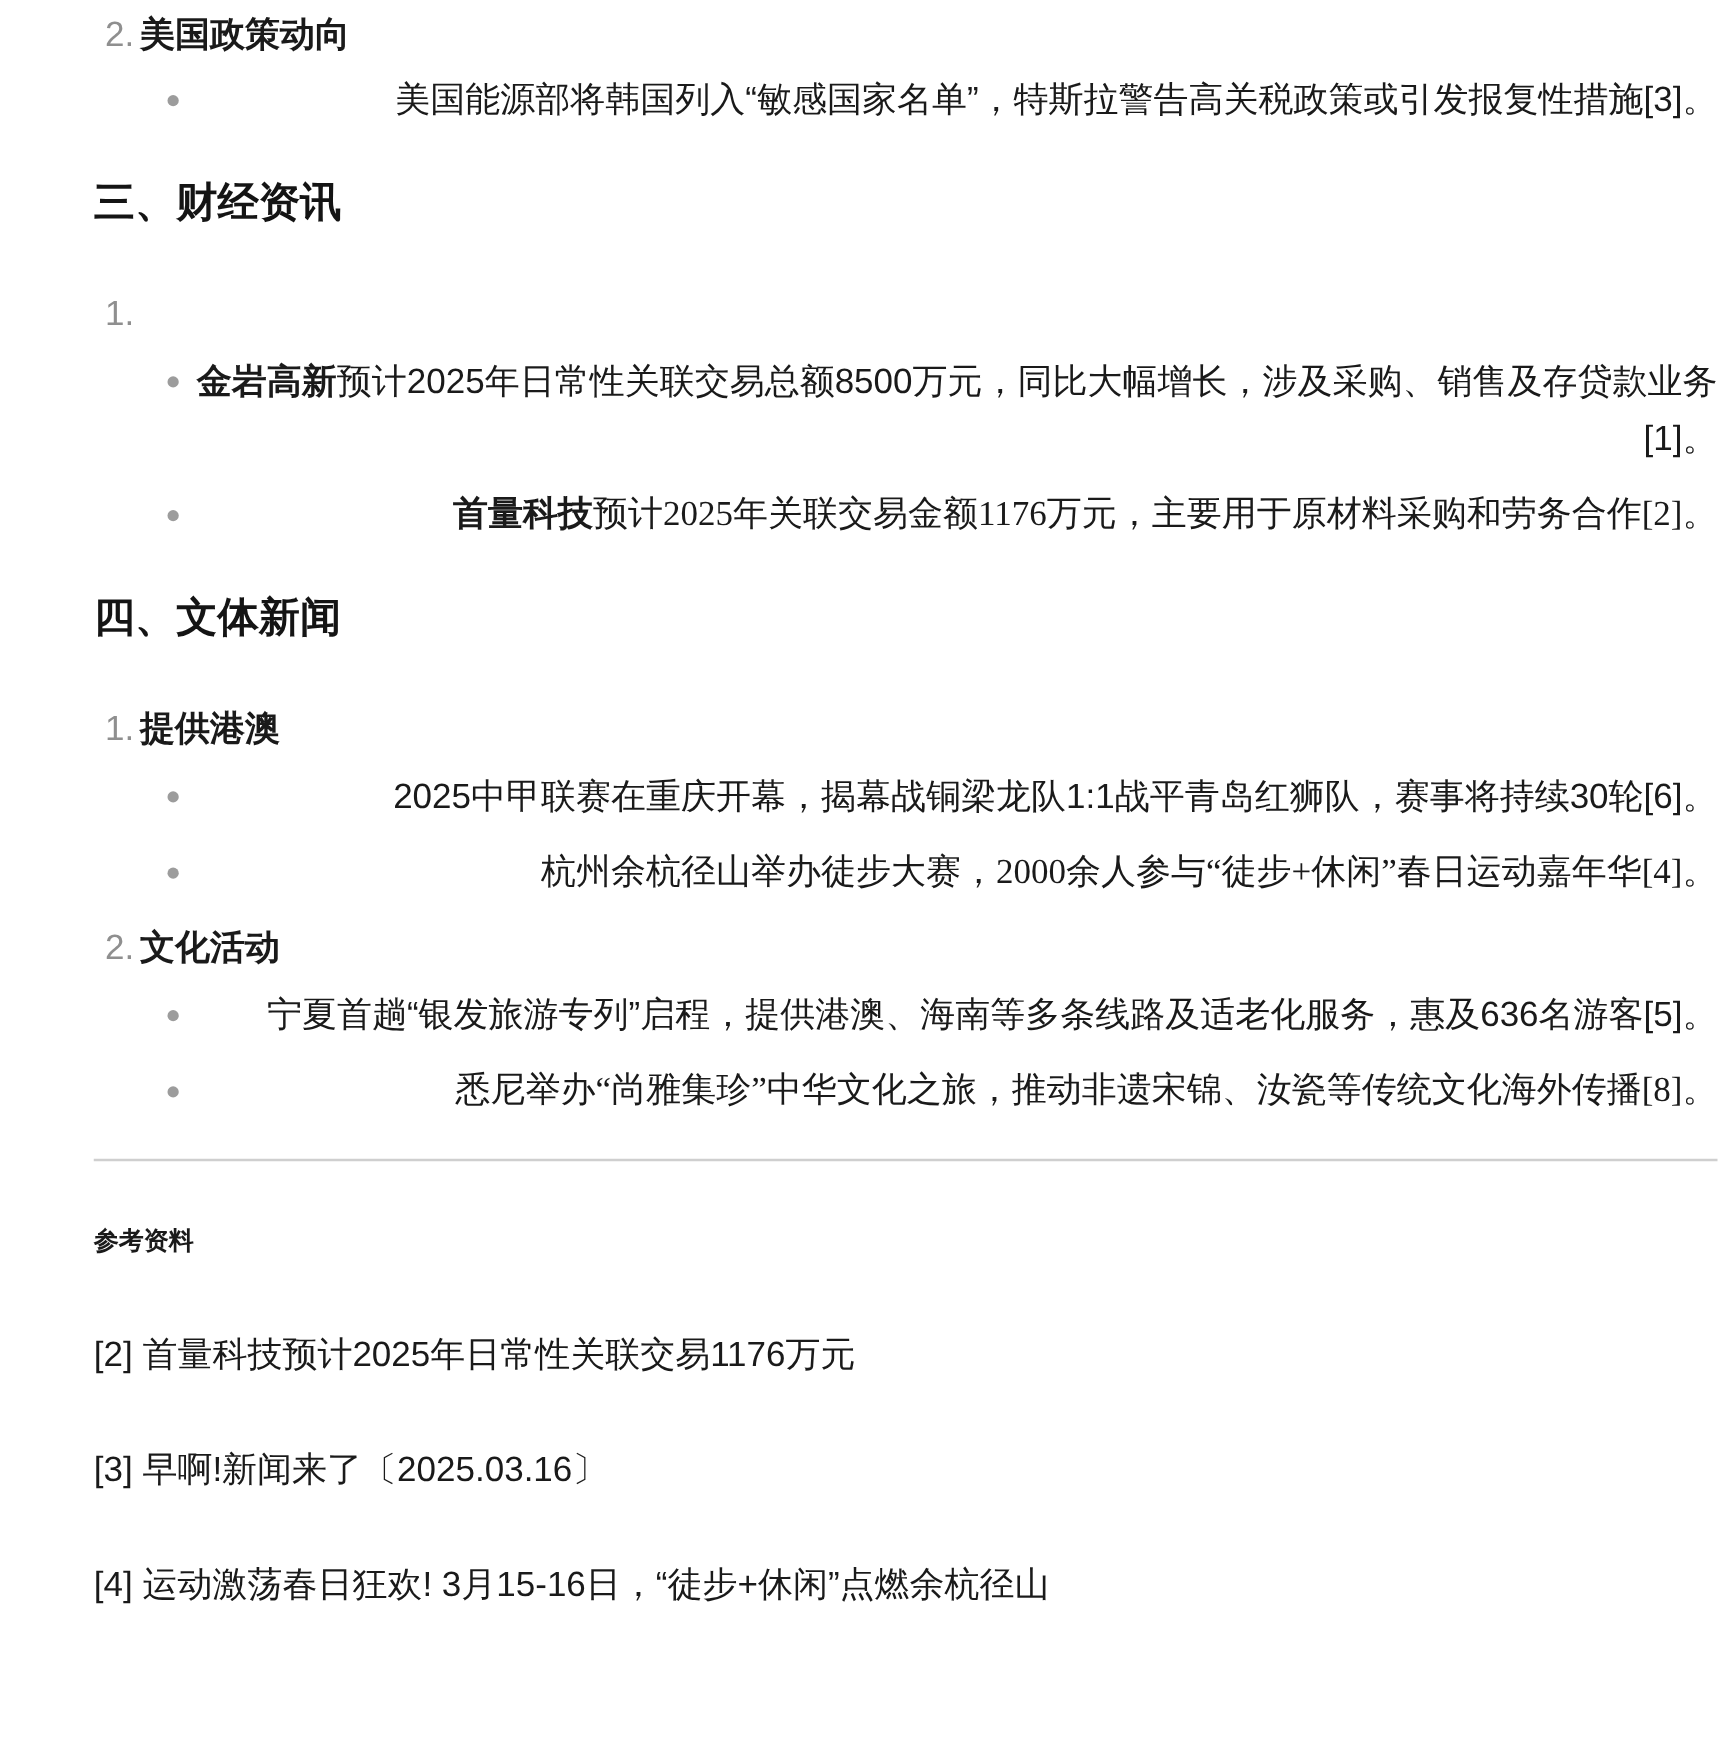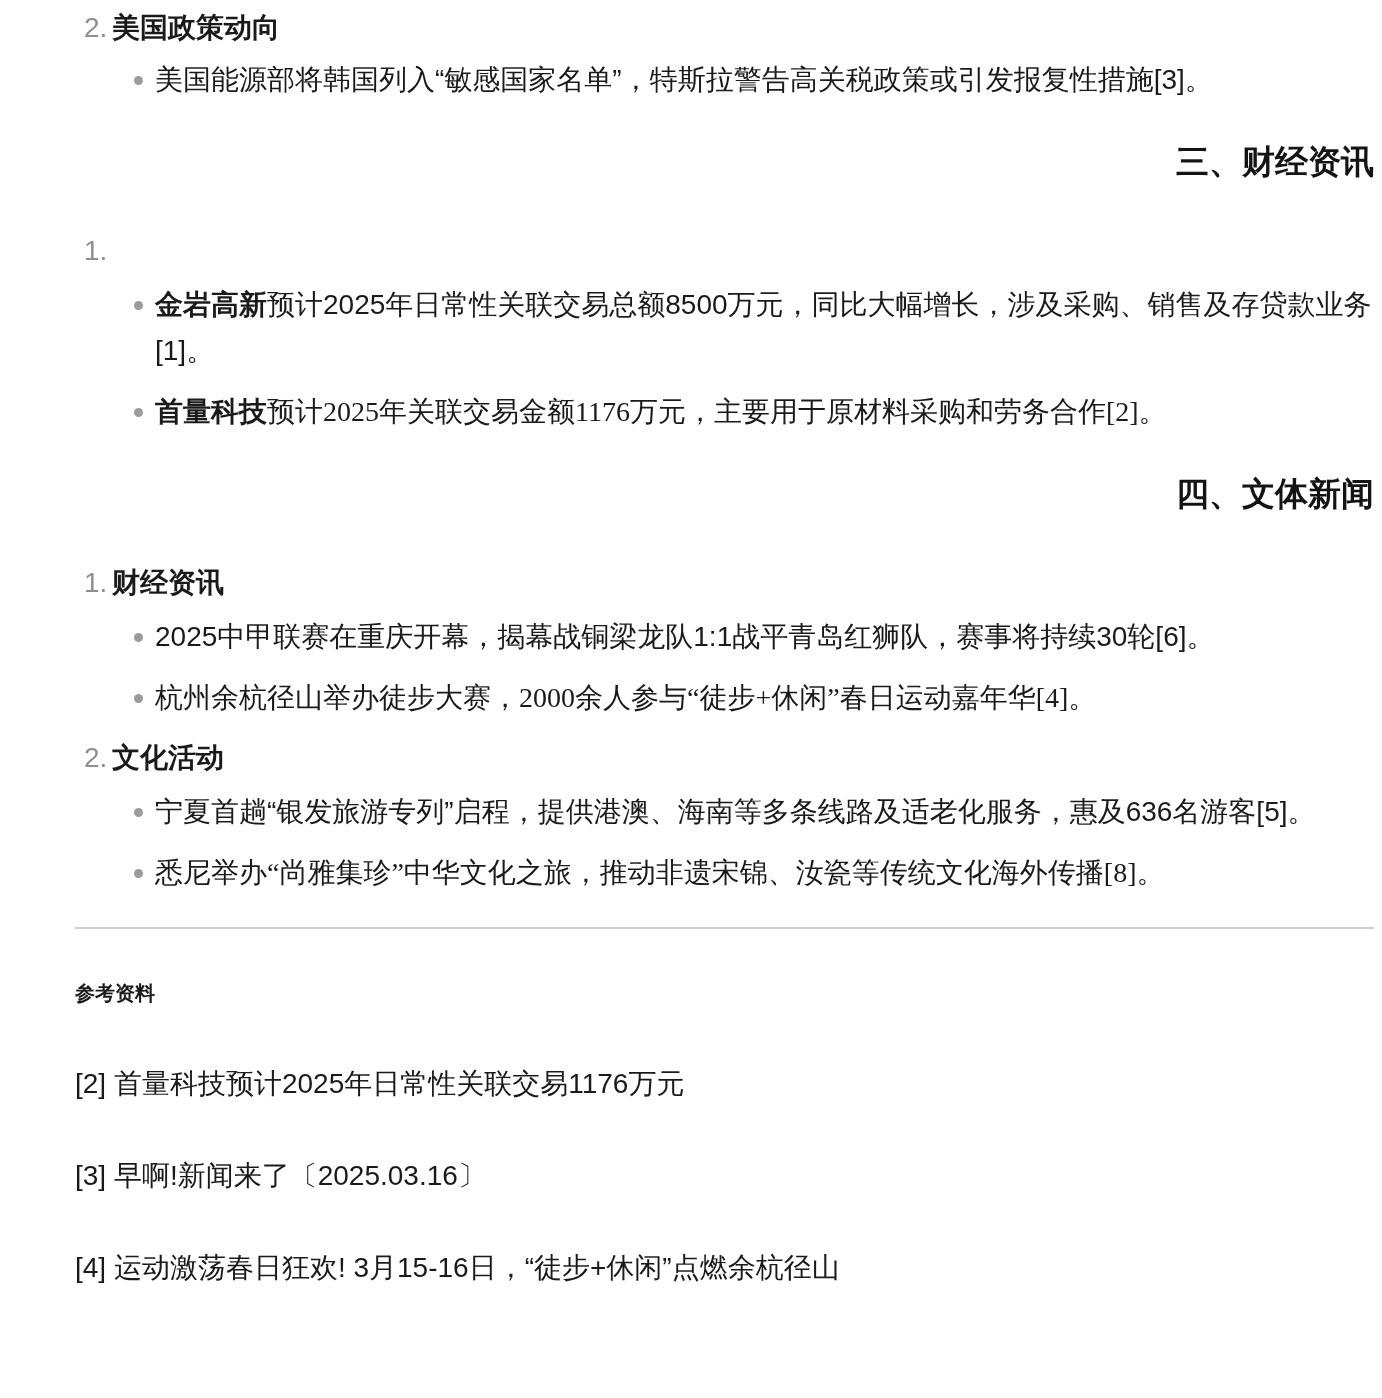--- a/index.html
+++ b/index.html
@@ -11,36 +11,35 @@
     overflow-x:hidden;
   }
   .doc { padding:5px 8px 14px 75px; font-size:28px; line-height:46px; }
 
   
   .oli { display:flex; align-items:baseline; }
   .oli .num { flex:0 0 37px; padding-left:9px; color:#8f8f8f; font-weight:400; }
   .oli .oli-title { font-weight:700; }
 
   
-  .ul { margin-top:6px; }
+  .ul { margin-top:6px;text-align:right; }
   .ul.tight { margin-top:8px; }
   .uli { position:relative; padding-left:80px; }
   .uli + .uli { margin-top:15px;font-family:Liberation Serif, serif; }
   .uli .dot {
     position:absolute; left:59px; top:19px;
     width:9px; height:9px; border-radius:50%;
     background:#9c9c9c;
   }
   .uli b, .uli strong { font-weight:700; }
 
   
   h2.sec {
     font-size:33px; line-height:42px; font-weight:700; color:#141414;
     margin-top:38px;
-    text-align:right;
   }
   .after-h2 { margin-top:45px; }
 
   .oli.cultural { margin-top:14px; }
 
   hr.divider {
     border:none; height:2px; background:#cfcfcf;
     margin-top:31px;
   }
 
@@ -78,21 +77,21 @@
     <div class="uli">
       <span class="dot"></span>
       <strong>首量科技</strong><span>预计2025年关联交易金额1176万元，主要用于原材料采购和劳务合作[2]。</span>
     </div>
   </div>
 
   <h2 class="sec">四、文体新闻</h2>
 
   <div class="oli after-h2">
     <span class="num">1.</span>
-    <span class="oli-title">财经资讯</span>
+    <span class="oli-title">提供港澳</span>
   </div>
   <div class="ul tight">
     <div class="uli">
       <span class="dot"></span>
       <span>2025中甲联赛在重庆开幕，揭幕战铜梁龙队1:1战平青岛红狮队，赛事将持续30轮[6]。</span>
     </div>
     <div class="uli">
       <span class="dot"></span>
       <span>杭州余杭径山举办徒步大赛，2000余人参与“徒步+休闲”春日运动嘉年华[4]。</span>
     </div>

